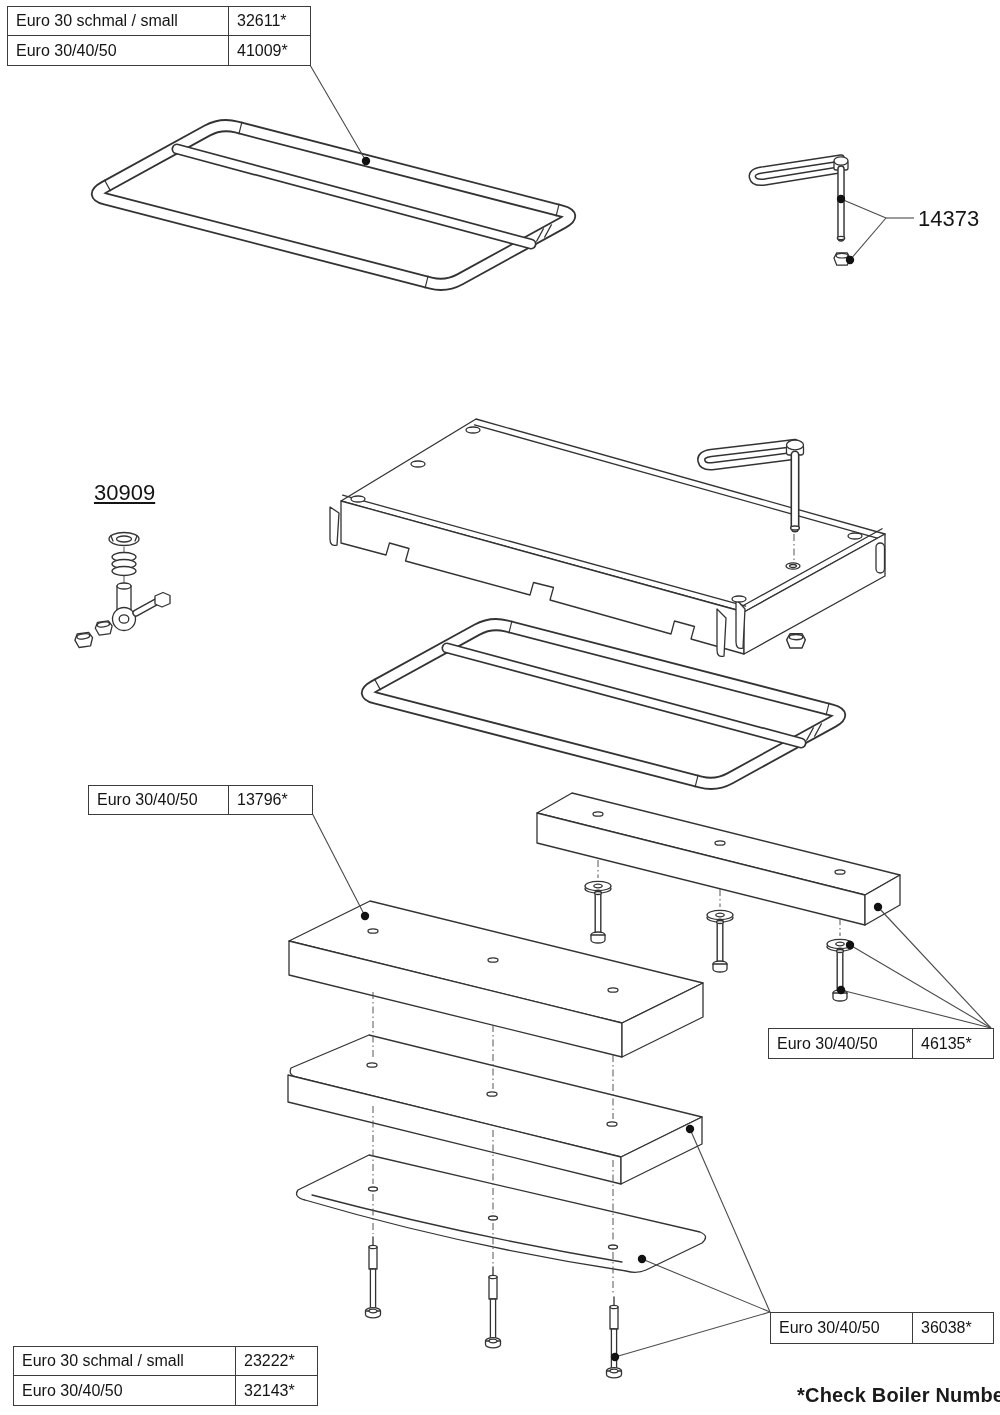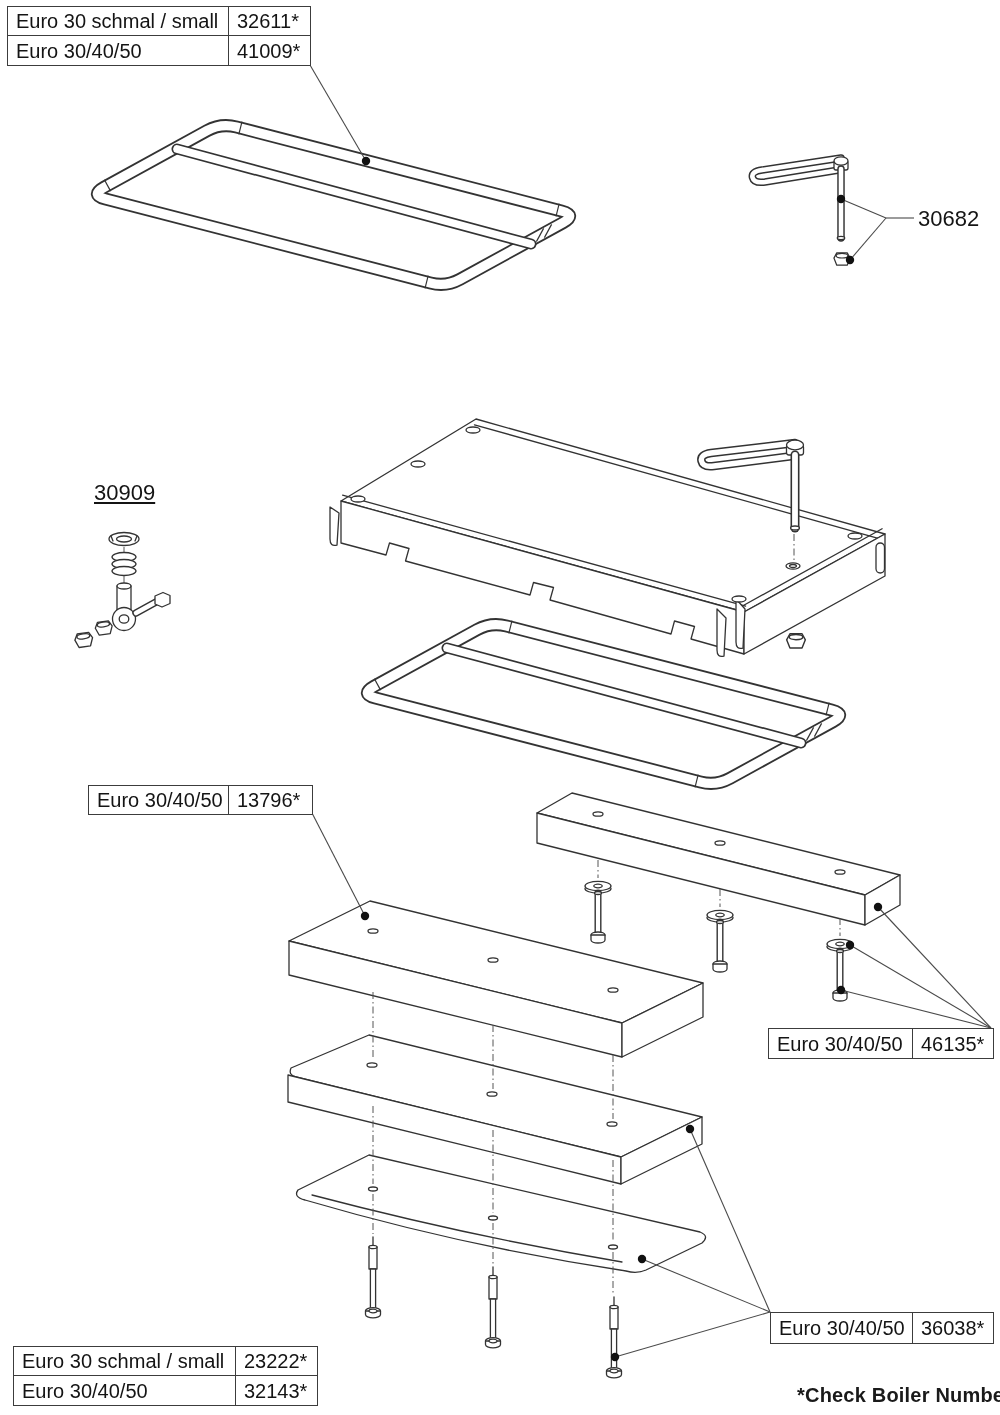--- a/index.html
+++ b/index.html
@@ -1,20 +1,20 @@
 <!DOCTYPE html>
 <html><head>
 <meta charset="utf-8">
 <style>
   html,body{margin:0;padding:0;background:#fff;}
   #stage{position:relative;width:1000px;height:1415px;background:#fff;overflow:hidden;
          font-family:"Liberation Sans","DejaVu Sans",sans-serif;color:#111;}
   #art{position:absolute;left:0;top:0;}
   .ptable{position:absolute;display:grid;border:1.4px solid #3c3c3c;background:#fff;box-sizing:border-box;}
-  .cell{display:flex;align-items:center;padding-left:8px;font-size:20px;line-height:1;
+  .cell{display:flex;align-items:center;padding-left:8px;font-size:16px;line-height:1;
         white-space:nowrap;box-sizing:border-box;color:#141414;}
   .br{border-right:1.2px solid #3c3c3c;}
   .bb{border-bottom:1.2px solid #3c3c3c;}
   .plabel{position:absolute;font-size:22px;color:#141414;white-space:nowrap;}
   .footnote{position:absolute;font-size:20px;font-weight:600;color:#1a1a1a;white-space:nowrap;
             letter-spacing:0.2px;}
   svg .o{fill:none;stroke:#333;stroke-width:1.3;stroke-linejoin:round;stroke-linecap:round;}
   svg .w{fill:#fff;stroke:#333;stroke-width:1.3;stroke-linejoin:round;}
   svg .tubB{fill:none;stroke:#333;stroke-linejoin:round;stroke-linecap:round;}
   svg .tubW{fill:none;stroke:#fff;stroke-linejoin:round;stroke-linecap:round;}
@@ -255,17 +255,17 @@
   <div class="cell">36038*</div>
 </div>
 
 <div class="ptable" style="left:13px;top:1346px;grid-template-columns:222px 81px;grid-template-rows:29px 29px;">
   <div class="cell br bb">Euro 30 schmal / small</div>
   <div class="cell bb">23222*</div>
   <div class="cell br">Euro 30/40/50</div>
   <div class="cell">32143*</div>
 </div>
 
-<div class="plabel" style="left:918px;top:206px;">30682</div>
+<div class="plabel" style="left:918px;top:206px;">14373</div>
 <div class="plabel" style="left:94px;top:480px;text-decoration:underline;">30909</div>
 <div class="footnote" style="left:797px;top:1384px;">*Check Boiler Number</div>
 
 </div>
 
 </body></html>

